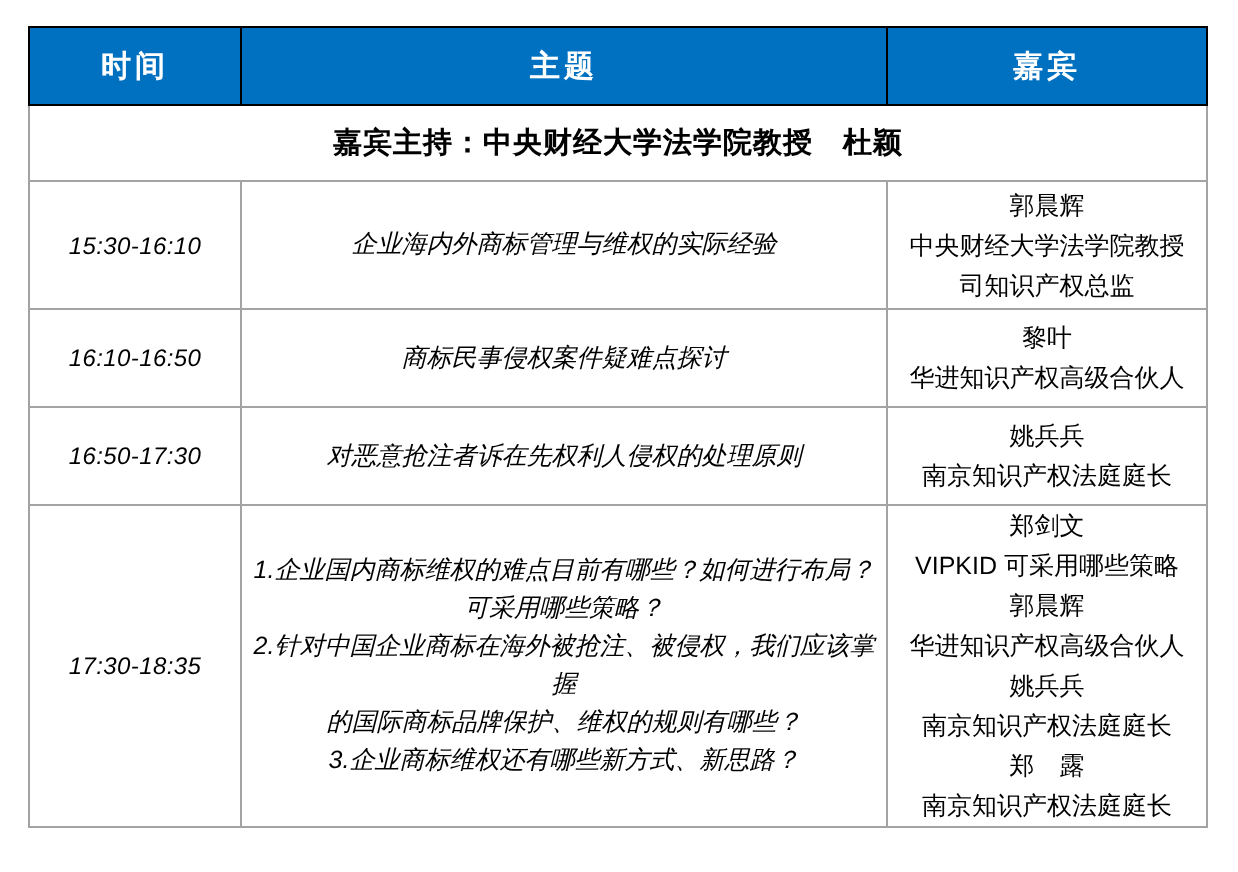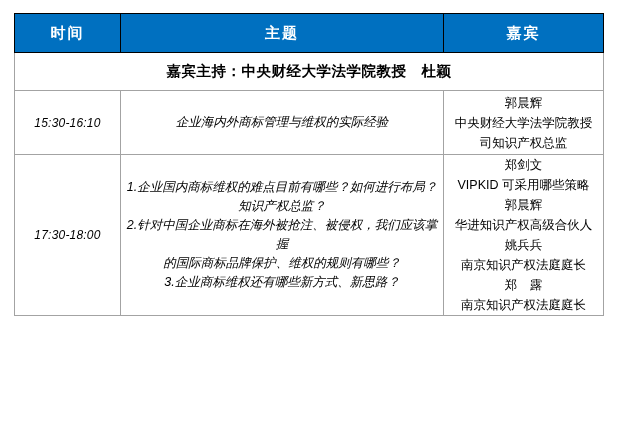--- a/index.html
+++ b/index.html
@@ -107,27 +107,47 @@
         <td class="topic">
           <span class="line">企业海内外商标管理与维权的实际经验</span>
         </td>
         <td class="guest">
           <span class="line">郭晨辉</span>
           <span class="line">中央财经大学法学院教授</span>
           <span class="line">司知识产权总监</span>
         </td>
       </tr>
 
+      <tr class="r2">
+        <td class="time">16:10-16:50</td>
+        <td class="topic">
+          <span class="line">商标民事侵权案件疑难点探讨</span>
+        </td>
+        <td class="guest">
+          <span class="line">黎叶</span>
+          <span class="line">华进知识产权高级合伙人</span>
+        </td>
+      </tr>
 
+      <tr class="r3">
+        <td class="time">16:50-17:30</td>
+        <td class="topic">
+          <span class="line">对恶意抢注者诉在先权利人侵权的处理原则</span>
+        </td>
+        <td class="guest">
+          <span class="line">姚兵兵</span>
+          <span class="line">南京知识产权法庭庭长</span>
+        </td>
+      </tr>
 
       <tr class="r4">
-        <td class="time">17:30-18:00</td>
+        <td class="time">17:30-18:35</td>
         <td class="topic topic-multi">
           <span class="line">1.企业国内商标维权的难点目前有哪些？如何进行布局？</span>
-          <span class="line">知识产权总监？</span>
+          <span class="line">可采用哪些策略？</span>
           <span class="line">2.针对中国企业商标在海外被抢注、被侵权，我们应该掌握</span>
           <span class="line">的国际商标品牌保护、维权的规则有哪些？</span>
           <span class="line">3.企业商标维权还有哪些新方式、新思路？</span>
         </td>
         <td class="guest">
           <span class="line">郑剑文</span>
           <span class="line">VIPKID 可采用哪些策略</span>
           <span class="line">郭晨辉</span>
           <span class="line">华进知识产权高级合伙人</span>
           <span class="line">姚兵兵</span>

